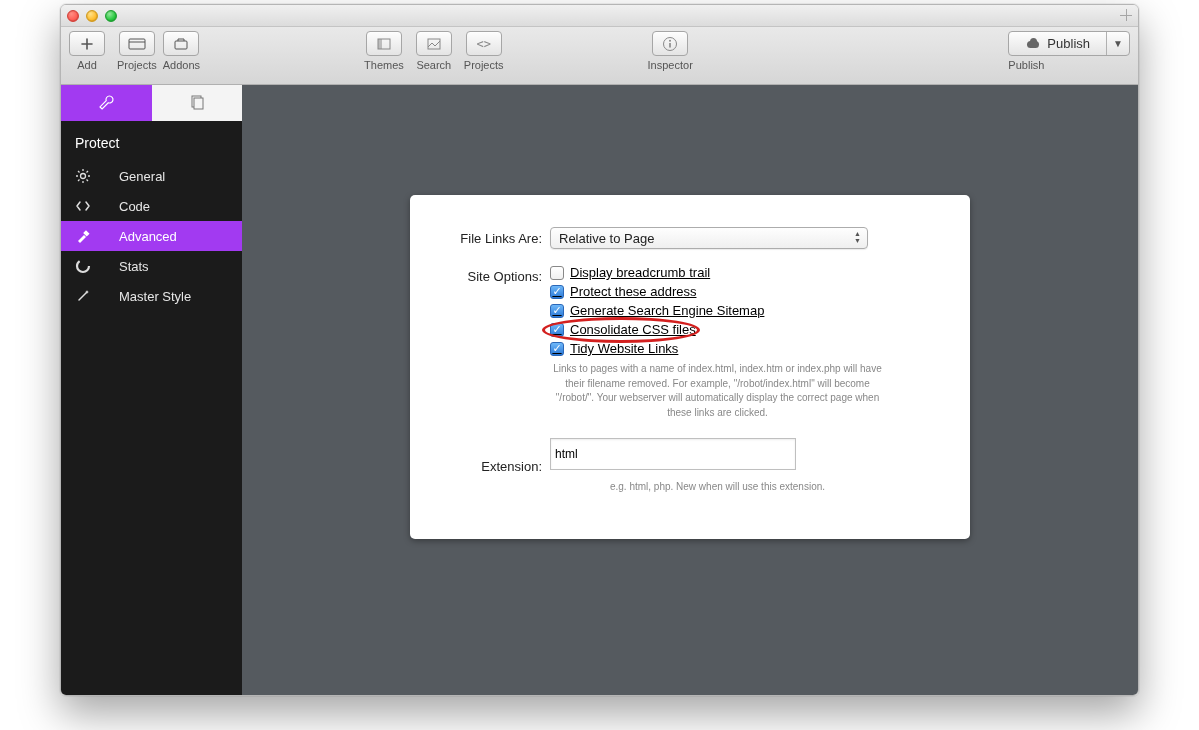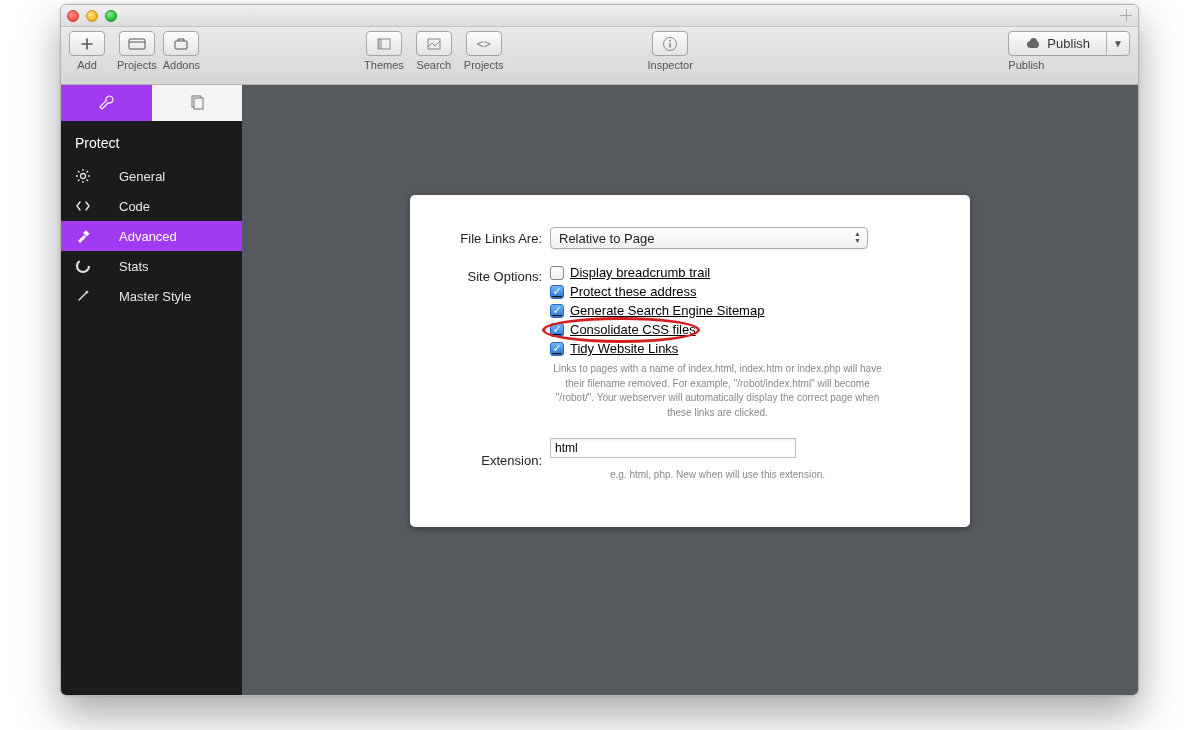--- a/index.html
+++ b/index.html
@@ -140,21 +140,21 @@
   .checkbox {
     width:14px; height:14px;
     border:1px solid #888; border-radius:3px;
     background: linear-gradient(#fff,#f0f0f0);
     display:flex; align-items:center; justify-content:center;
     font-size:11px; line-height:1;
   }
   .checkbox.checked { background: linear-gradient(#6fb8f9,#2a77d6); border-color:#2a67b8; color:#fff; }
   .help-text { font-size:10px; color:#888; line-height:1.45; margin-top:6px; max-width:335px;text-align:center;}
   .text-input {
-    width:246px; height:20px;
+    width:246px; height:32px;
     border:1px solid #bfbfbf;
     background:#fff;
     padding:1px 4px; font-size:12px;
     box-shadow: inset 0 1px 2px rgba(0,0,0,0.08);
   }
   .red-ellipse {
     position:absolute;
     border:3px solid #d3201f;
     border-radius:50%;
     width:158px; height:26px;

